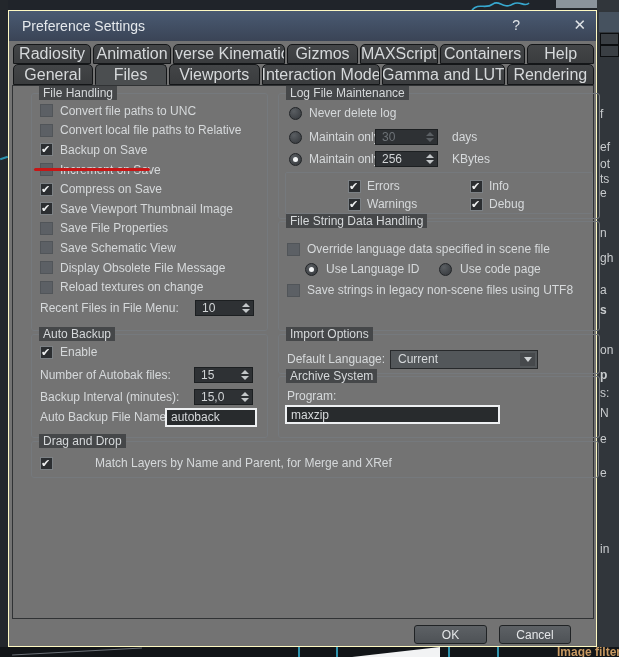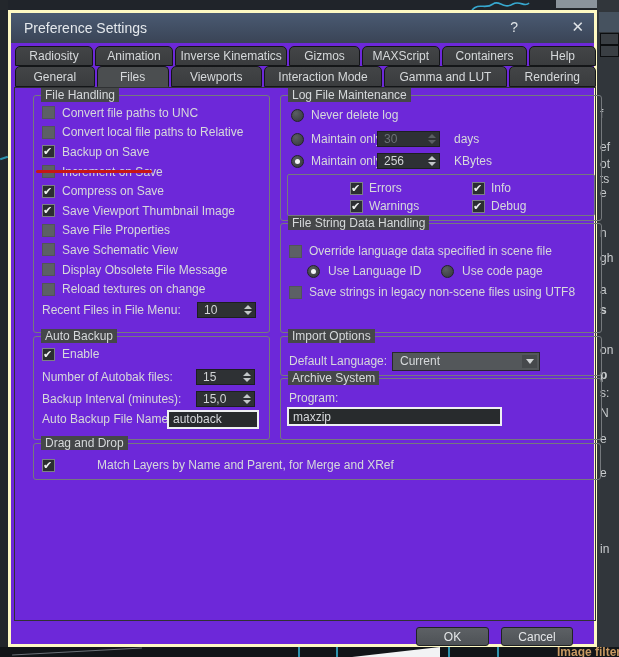--- a/index.html
+++ b/index.html
@@ -23,34 +23,34 @@
   .rf-13{top:432px}.rf-14{top:466px}.rf-15{top:542px}
   .bg-bottom{position:absolute;left:0;top:647px;width:619px;height:10px;background:#121518;}
   .bg-bottom .vline{position:absolute;top:0;width:2px;height:10px;background:#2e93ae;}
   .vl1{left:298px}.vl2{left:336px}.vl3{left:448px}.vl4{left:497px}
   .bg-bottom .wedge{position:absolute;left:352px;top:0;width:88px;height:10px;background:#f2f3f4;
                     clip-path:polygon(0 100%,100% 0,100% 100%);}
   .bg-bottom .diag{position:absolute;left:12px;top:4px;width:130px;height:1px;background:#6b7076;transform:rotate(-3deg);}
   .bg-bottom .imgf{position:absolute;left:557px;top:-2px;color:#c99a62;font-size:12px;font-weight:bold;white-space:nowrap;}
 
   
-  .dialog{position:absolute;left:8px;top:10px;width:589px;height:637px;background:#6d28d9;
-          border:3px solid #fef9c3;}
+  .dialog{position:absolute;left:8px;top:10px;width:589px;height:637px;background:#737373;
+          border:1px solid #fef9c3;}
   .titlebar{position:absolute;left:0;top:0;width:100%;height:30px;
             background:linear-gradient(#4a5a72,#3a4456);display:flex;align-items:center;
             padding-left:13px;font-size:14px;color:#e4e8ec;}
   .titlebar .help{position:absolute;right:76px;top:6px;font-size:14px;color:#dfe3e7;cursor:default;}
   .titlebar .close{position:absolute;right:10px;top:5px;font-size:15px;color:#dfe3e7;cursor:default;}
 
   .tabrow{position:absolute;left:4px;width:581px;display:flex;gap:2px;}
   .tr1{top:33px;height:20px;}
   .tr2{top:53px;height:21px;}
   .tab{background:linear-gradient(#434547,#3a3c3e);border:1px solid #141618;
        border-radius:5px 5px 0 0;display:flex;align-items:center;justify-content:center;
-       color:#d6d9db;font-size:12px;white-space:nowrap;overflow:hidden;}
+       color:#d6d9db;font-size:16px;white-space:nowrap;overflow:hidden;}
   .tab.active{background:#4b4e50;border-bottom-color:#4b4e50;}
 
   .panel{position:absolute;left:3px;top:74px;width:582px;height:534px;border:1px solid #303234;}
 
   .group{position:absolute;border:1px solid #75797d;border-radius:3px;}
   .gtitle{position:absolute;top:-8px;left:7px;background:#454749;padding:0 4px;font-size:12px;color:#d6d9db;white-space:nowrap;}
 
   .g-fh{left:22px;top:82px;width:237px;height:238px;padding-top:7px;}
   .g-ab{left:22px;top:323px;width:237px;height:104px;}
   .g-log{left:269px;top:82px;width:322px;height:126px;}

